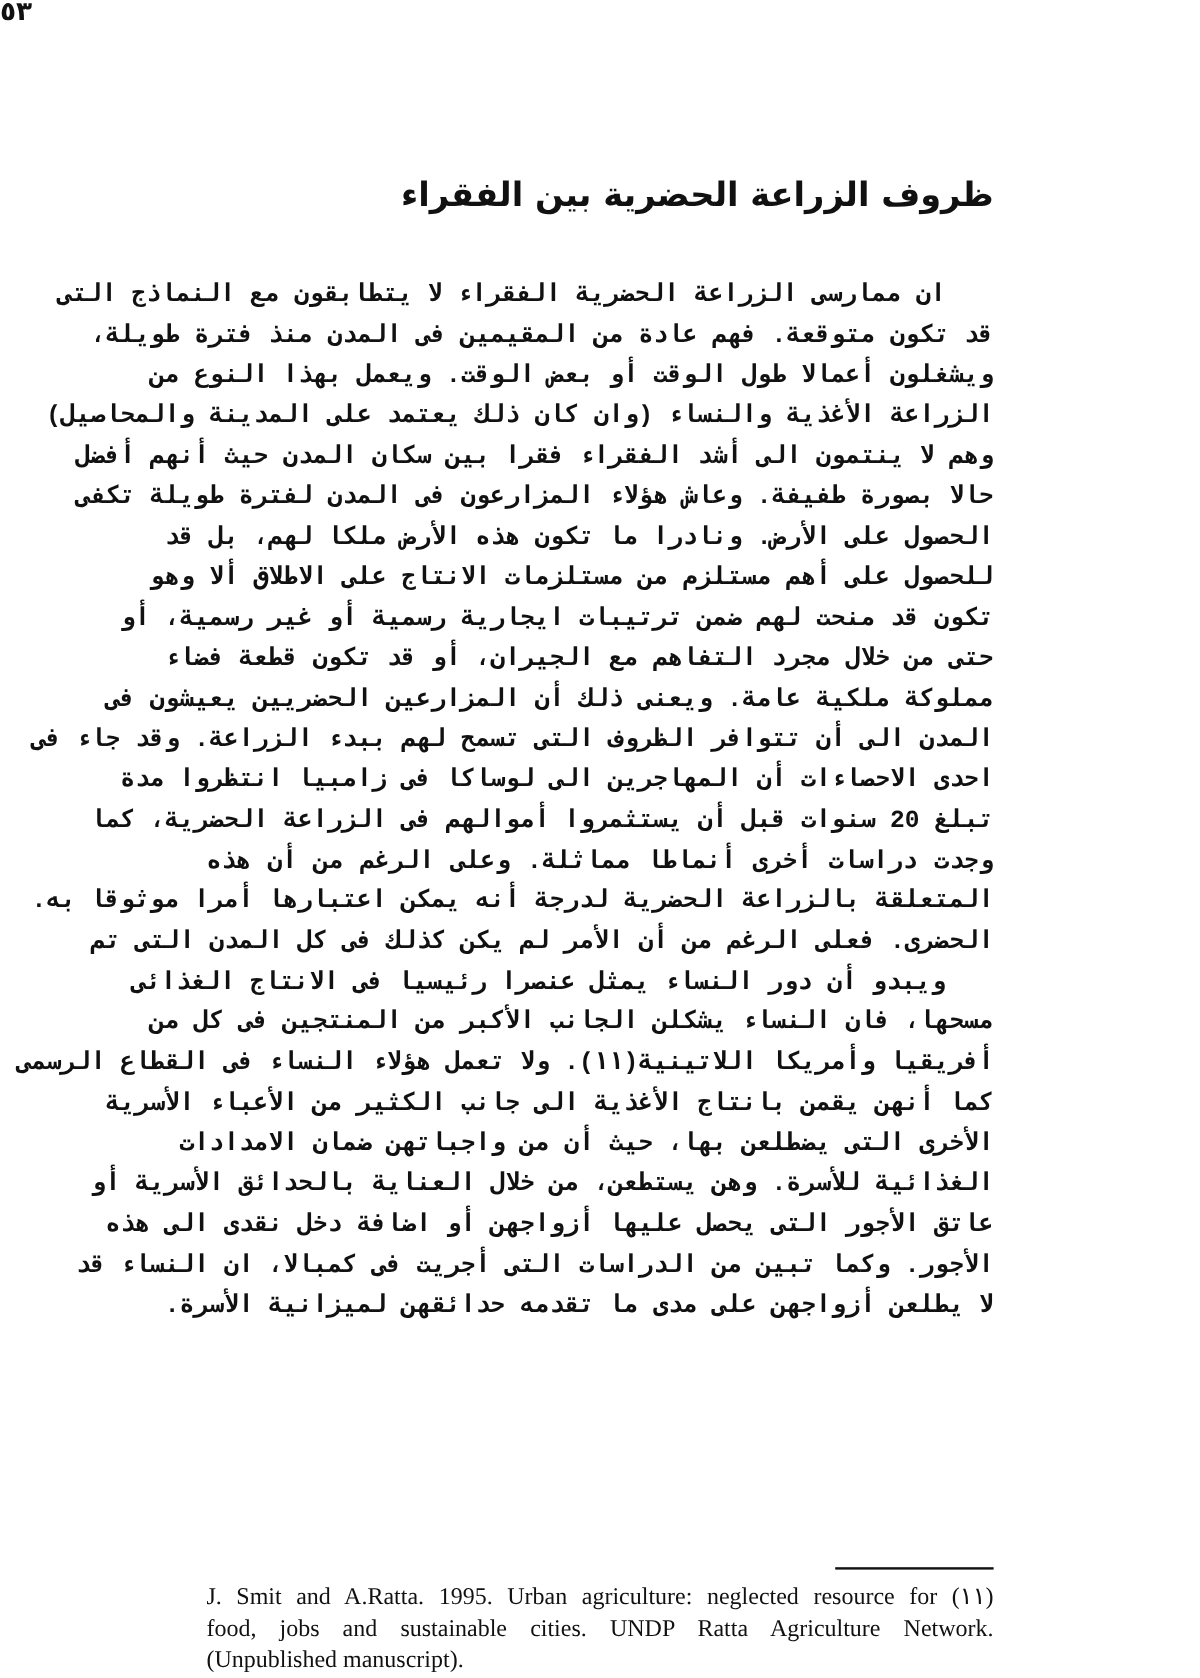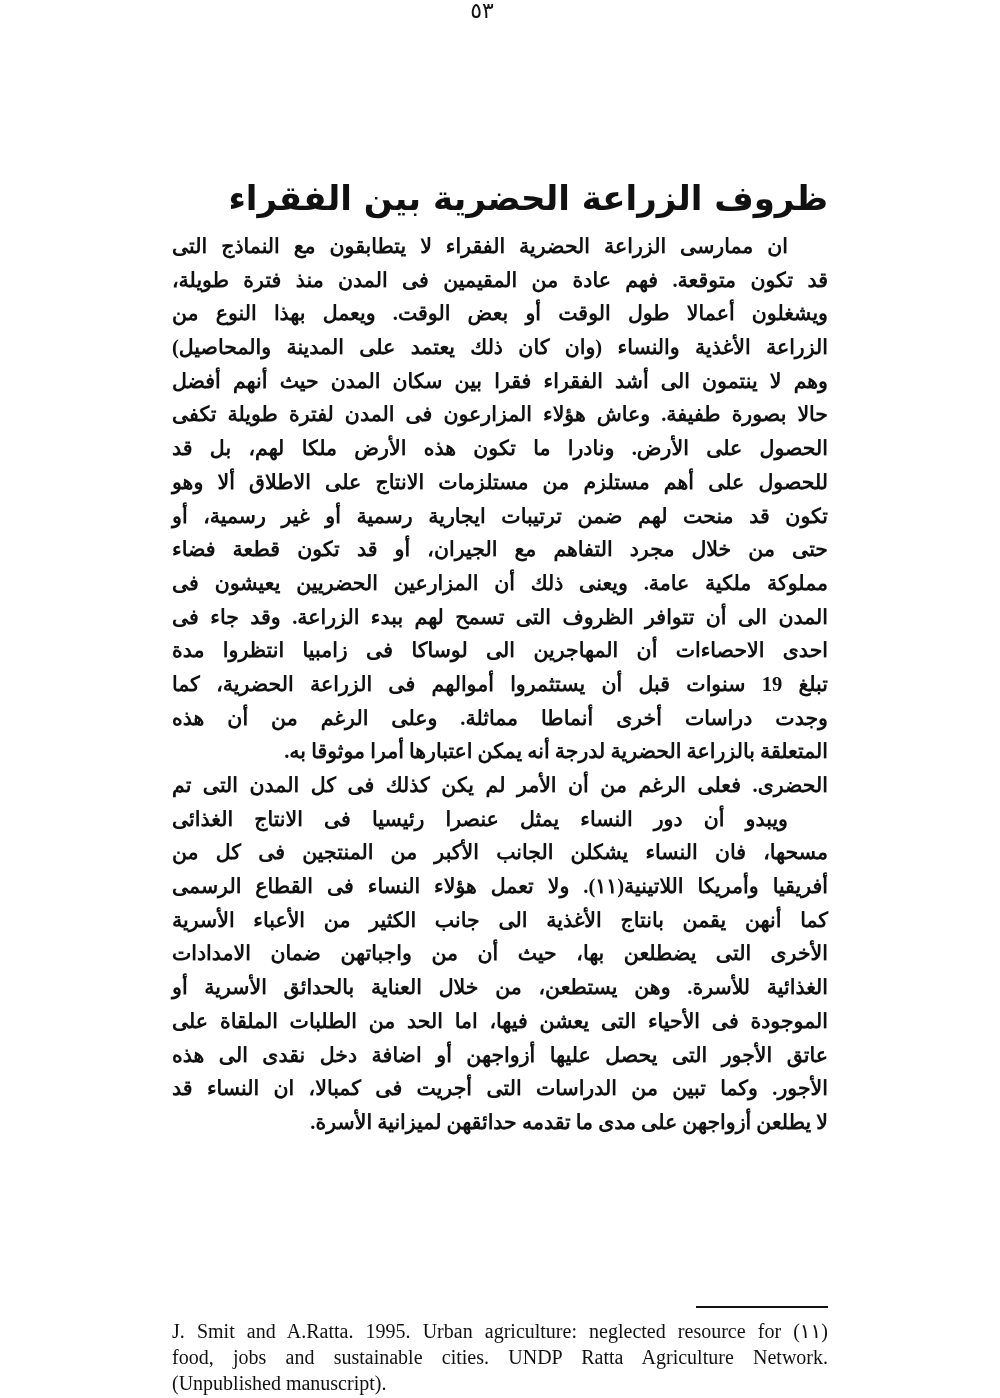--- a/index.html
+++ b/index.html
@@ -1,27 +1,27 @@
 <!DOCTYPE html>
 <html><head>
   <meta charset="utf-8">
   <style>
     html, body { margin: 0; padding: 0; background: #ffffff; }
     body { width: 1000px; height: 1398px; position: relative; overflow: hidden; color: #111; }
     .page-number {
-      position: absolute; top: 0; left: 0; width: 964px; text-align: center;
-      font-family: "DejaVu Sans", sans-serif; font-size: 22px; font-weight: normal; line-height: 22px;
+      position: absolute; top: 0; left: 0; width: 964px; text-align: left;
+      font-family: "DejaVu Sans", sans-serif; font-size: 22px; font-weight: bold; line-height: 22px;
     }
     .heading {
       position: absolute; top: 146px; right: 172px; direction: rtl;
-      font-family: "DejaVu Sans", sans-serif; font-size: 34px; font-weight: bold; white-space: nowrap; margin-top: 32px;
+      font-family: "DejaVu Sans", sans-serif; font-size: 28px; font-weight: bold; white-space: nowrap;
     }
     .body-text {
       position: absolute; top: 230px; right: 172px; width: 656px; direction: rtl;
-      font-family: Liberation Serif, serif; font-size: 20.5px; font-weight: bold;
+      font-family: Liberation Mono, monospace; font-size: 20.5px; font-weight: bold;
     }
     .line {
       height: 33.7px; line-height: 33.7px; white-space: nowrap;
       text-align: justify; text-align-last: justify;
     }
     .line.last { text-align-last: right; }
     .line.indent { padding-right: 40px; }
     .footnote-rule {
       position: absolute; top: 1306px; left: 696px; width: 132px; height: 0;
       border-top: 2px solid #111;
@@ -48,33 +48,32 @@
     <div class="line">الزراعة الأغذية والنساء (وان كان ذلك يعتمد على المدينة والمحاصيل)</div>
     <div class="line">وهم لا ينتمون الى أشد الفقراء فقرا بين سكان المدن حيث أنهم أفضل</div>
     <div class="line">حالا بصورة طفيفة. وعاش هؤلاء المزارعون فى المدن لفترة طويلة تكفى</div>
     <div class="line">الحصول على الأرض. ونادرا ما تكون هذه الأرض ملكا لهم، بل قد</div>
     <div class="line">للحصول على أهم مستلزم من مستلزمات الانتاج على الاطلاق ألا وهو</div>
     <div class="line">تكون قد منحت لهم ضمن ترتيبات ايجارية رسمية أو غير رسمية، أو</div>
     <div class="line">حتى من خلال مجرد التفاهم مع الجيران، أو قد تكون قطعة فضاء</div>
     <div class="line">مملوكة ملكية عامة. ويعنى ذلك أن المزارعين الحضريين يعيشون فى</div>
     <div class="line">المدن الى أن تتوافر الظروف التى تسمح لهم ببدء الزراعة. وقد جاء فى</div>
     <div class="line">احدى الاحصاءات أن المهاجرين الى لوساكا فى زامبيا انتظروا مدة</div>
-    <div class="line">تبلغ 19 سنوات قبل أن يستثمروا أموالهم فى الزراعة الحضرية، كما</div>
+    <div class="line">تبلغ 20 سنوات قبل أن يستثمروا أموالهم فى الزراعة الحضرية، كما</div>
     <div class="line">وجدت دراسات أخرى أنماطا مماثلة. وعلى الرغم من أن هذه</div>
     <div class="line last">المتعلقة بالزراعة الحضرية لدرجة أنه يمكن اعتبارها أمرا موثوقا به.</div>
   </div>
   <div>
     <div class="line">الحضرى. فعلى الرغم من أن الأمر لم يكن كذلك فى كل المدن التى تم</div>
     <div class="line indent">ويبدو أن دور النساء يمثل عنصرا رئيسيا فى الانتاج الغذائى</div>
     <div class="line">مسحها، فان النساء يشكلن الجانب الأكبر من المنتجين فى كل من</div>
     <div class="line">أفريقيا وأمريكا اللاتينية(١١). ولا تعمل هؤلاء النساء فى القطاع الرسمى</div>
     <div class="line">كما أنهن يقمن بانتاج الأغذية الى جانب الكثير من الأعباء الأسرية</div>
     <div class="line">الأخرى التى يضطلعن بها، حيث أن من واجباتهن ضمان الامدادات</div>
     <div class="line">الغذائية للأسرة. وهن يستطعن، من خلال العناية بالحدائق الأسرية أو</div>
-    <div class="line">الموجودة فى الأحياء التى يعشن فيها، اما الحد من الطلبات الملقاة على</div>
     <div class="line">عاتق الأجور التى يحصل عليها أزواجهن أو اضافة دخل نقدى الى هذه</div>
     <div class="line">الأجور. وكما تبين من الدراسات التى أجريت فى كمبالا، ان النساء قد</div>
     <div class="line last">لا يطلعن أزواجهن على مدى ما تقدمه حدائقهن لميزانية الأسرة.</div>
   </div>
 </div>
 
 <div class="footnote-rule"></div>
 
 <div class="footnote">
   <div class="fn-line">J. Smit and A.Ratta. 1995. Urban agriculture:  neglected resource for (١١)</div>

